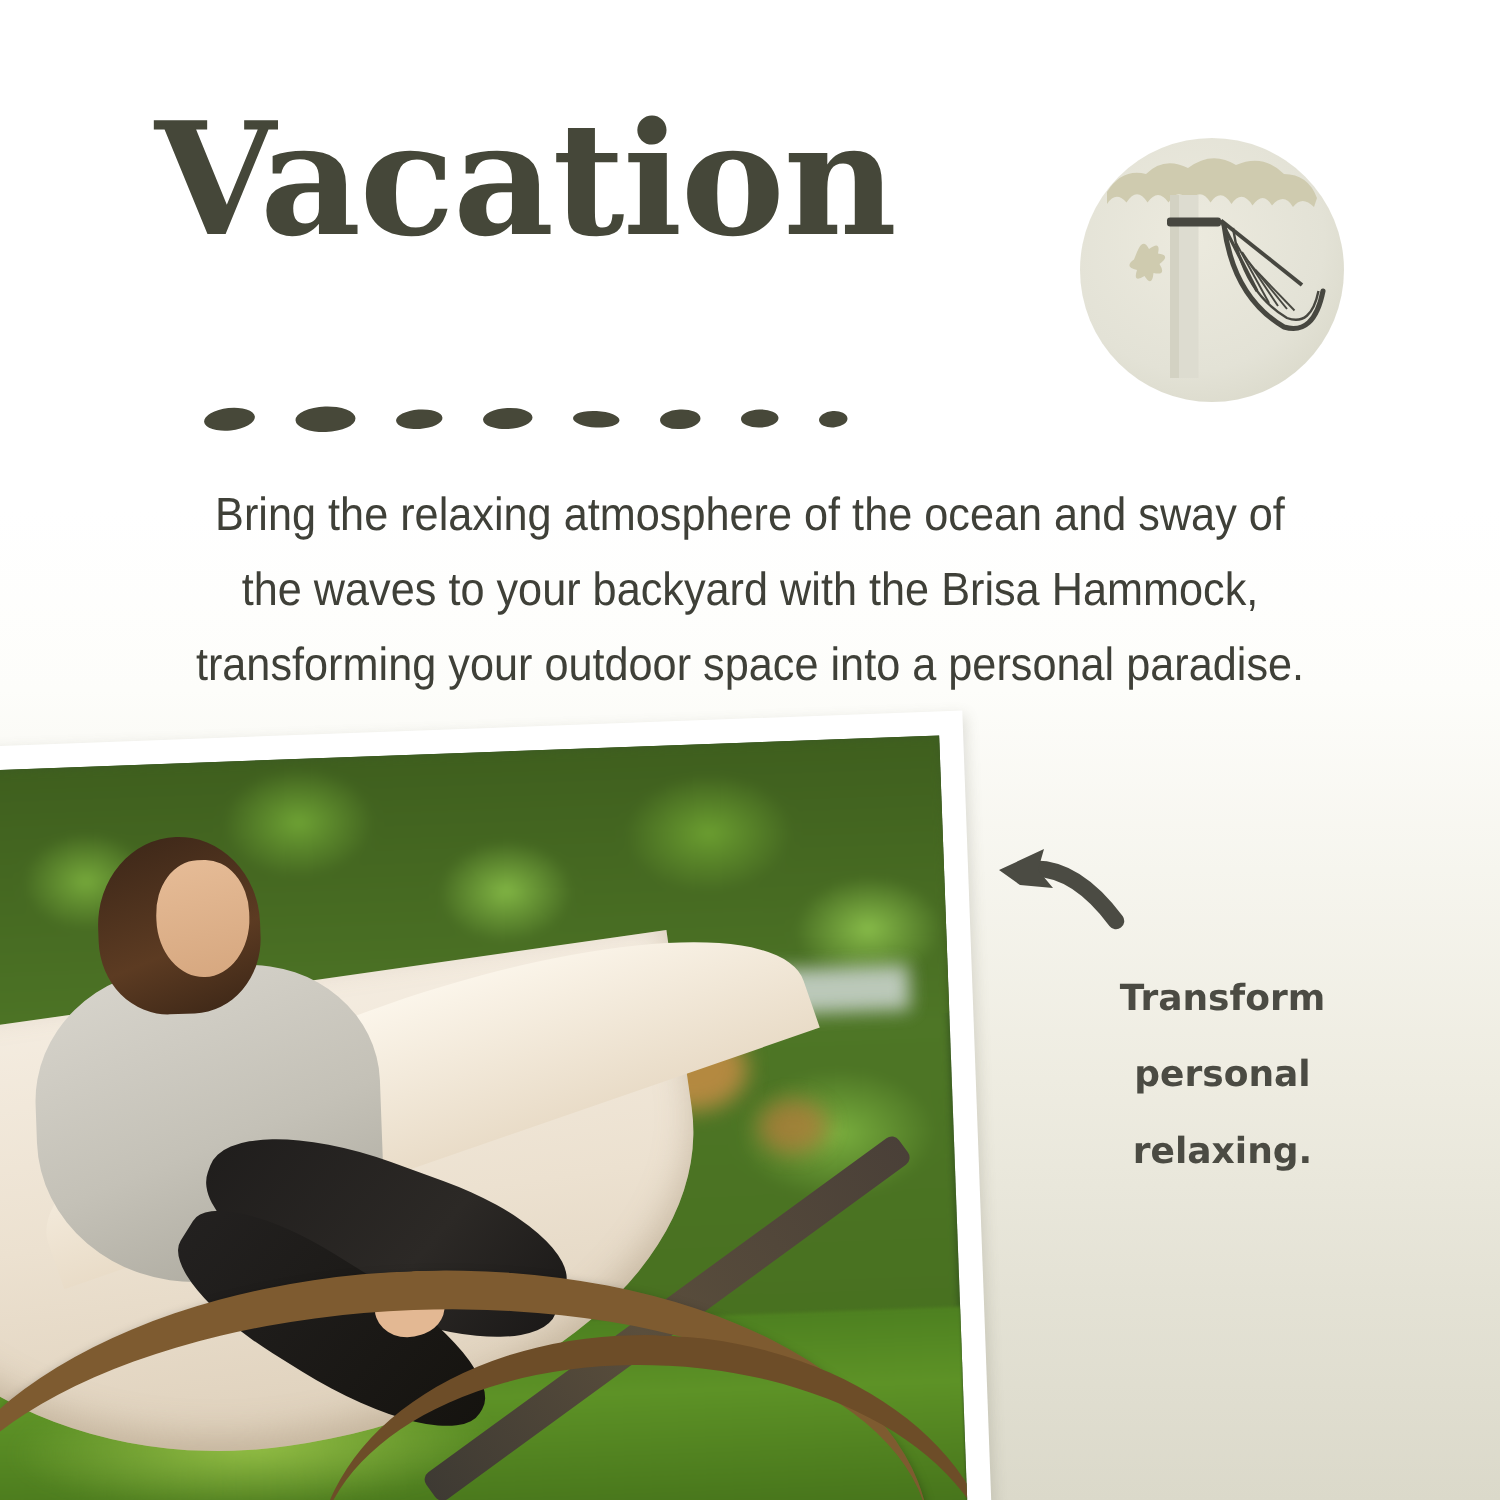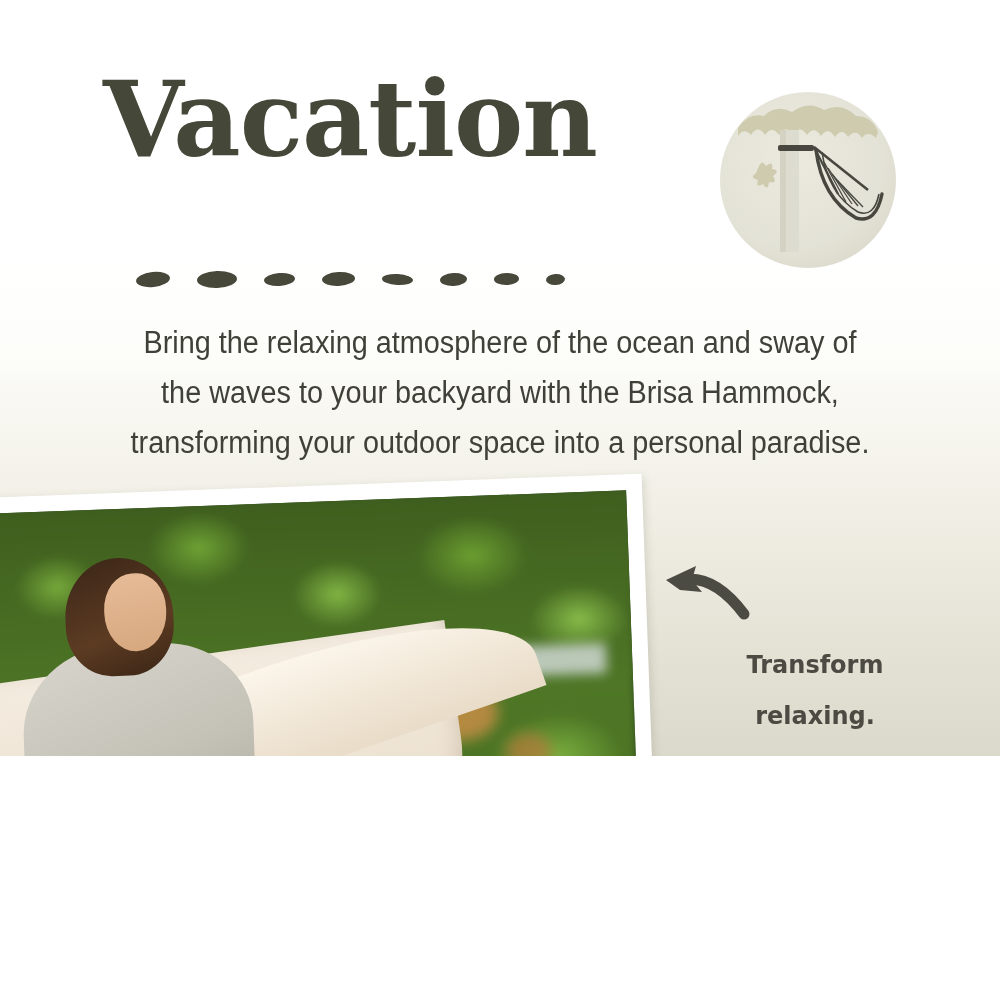--- a/index.html
+++ b/index.html
@@ -3,21 +3,21 @@
 <meta charset="utf-8">
 <style>
   html, body {
     margin: 0;
     padding: 0;
     background: #ffffff;
   }
   #poster {
     position: relative;
     width: 1000px;
-    height: 756px;
+    height: 1000px;
     overflow: hidden;
     font-family: "Liberation Sans", sans-serif;
     background: linear-gradient(180deg,
         #ffffff 0%,
         #ffffff 34%,
         #fdfdfa 46%,
         #f6f5ee 58%,
         #eeece1 72%,
         #e4e2d5 86%,
         #dbd9ca 100%);
@@ -367,16 +367,17 @@
 
   <div class="arrow-wrap">
     <svg width="110" height="66" viewBox="0 0 110 66">
       <path d="M30 22 Q62 16 92 56" stroke="#4b4b43" stroke-width="11" fill="none" stroke-linecap="round"></path>
       <path d="M14 22 L44 8 L40 22 L50 34 L28 32 Z" fill="#4b4b43"></path>
     </svg>
   </div>
 
   <div class="callout">
     <span class="cline">Transform</span>
+    <span class="cline">personal</span>
     <span class="cline">relaxing.</span>
   </div>
 
 </div>
 
 </body></html>

